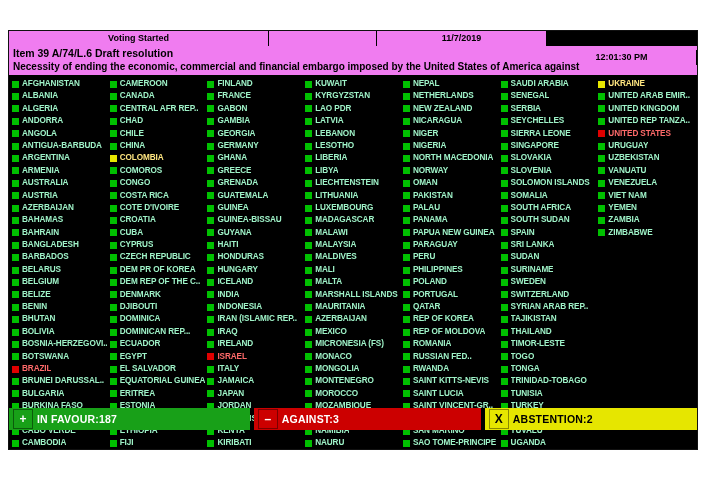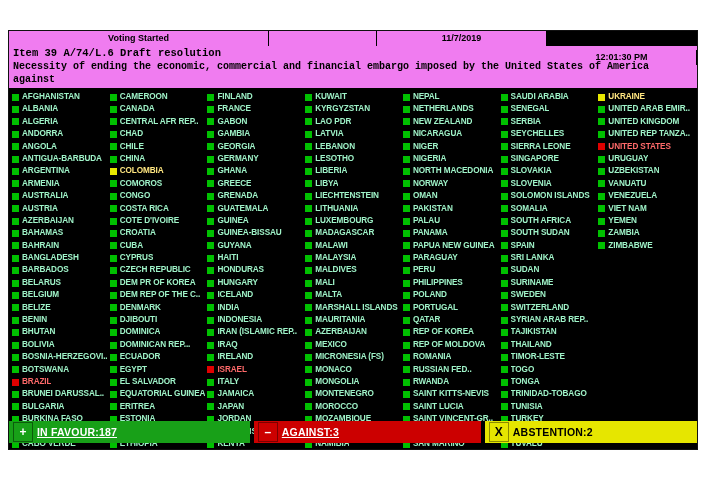--- a/index.html
+++ b/index.html
@@ -49,21 +49,20 @@
   .hdr-time   { flex: 0 0 150px; margin-top: 19px; }
 
   
   .title-block {
     background: #f07cf0;
     color: #000;
     padding: 1px 4px 2px 4px;
     font-size: 10.5px;
     font-weight: bold;
     line-height: 13px;
-    font-family: Liberation Mono, monospace;
   }
   .title-line2 { font-size: 10px; }
 
   
   .grid {
     display: flex;
     background: #000;
     padding: 3px 2px 0 2px;
     height: 330px;
     box-sizing: border-box;
@@ -135,21 +134,21 @@
     color: #ffffff;
     letter-spacing: 0.2px;
   }
   .t-favour { flex: 0 0 35%; background: #18a018; }
   .t-favour .box { background: #18a018; color:#fff; border:1px solid #0b5c0b;}
   .t-against { flex: 0 0 33%; background: #cc0000; margin-left: 4px; }
   .t-against .box { background: #cc0000; color:#fff; border:1px solid #7a0000;}
   .t-abst { flex: 1 1 auto; background: #e6e600; margin-left: 4px; }
   .t-abst .box { background: #e6e600; color:#000; border:1px solid #8a8a00;}
   .t-abst .lbl { color: #000; }
-  .t-favour .lbl, .t-against .lbl { color: #fff; text-decoration: underline; }
+  .t-favour .lbl, .t-against .lbl { color: #fff; }
 </style>
 </head>
 <body>
 
 <div class="screen">
 
   <div class="header-bar">
     <div class="hdr-cell hdr-status">Voting Started</div>
     <div class="hdr-cell hdr-gap1"></div>
     <div class="hdr-cell hdr-date">11/7/2019</div>

